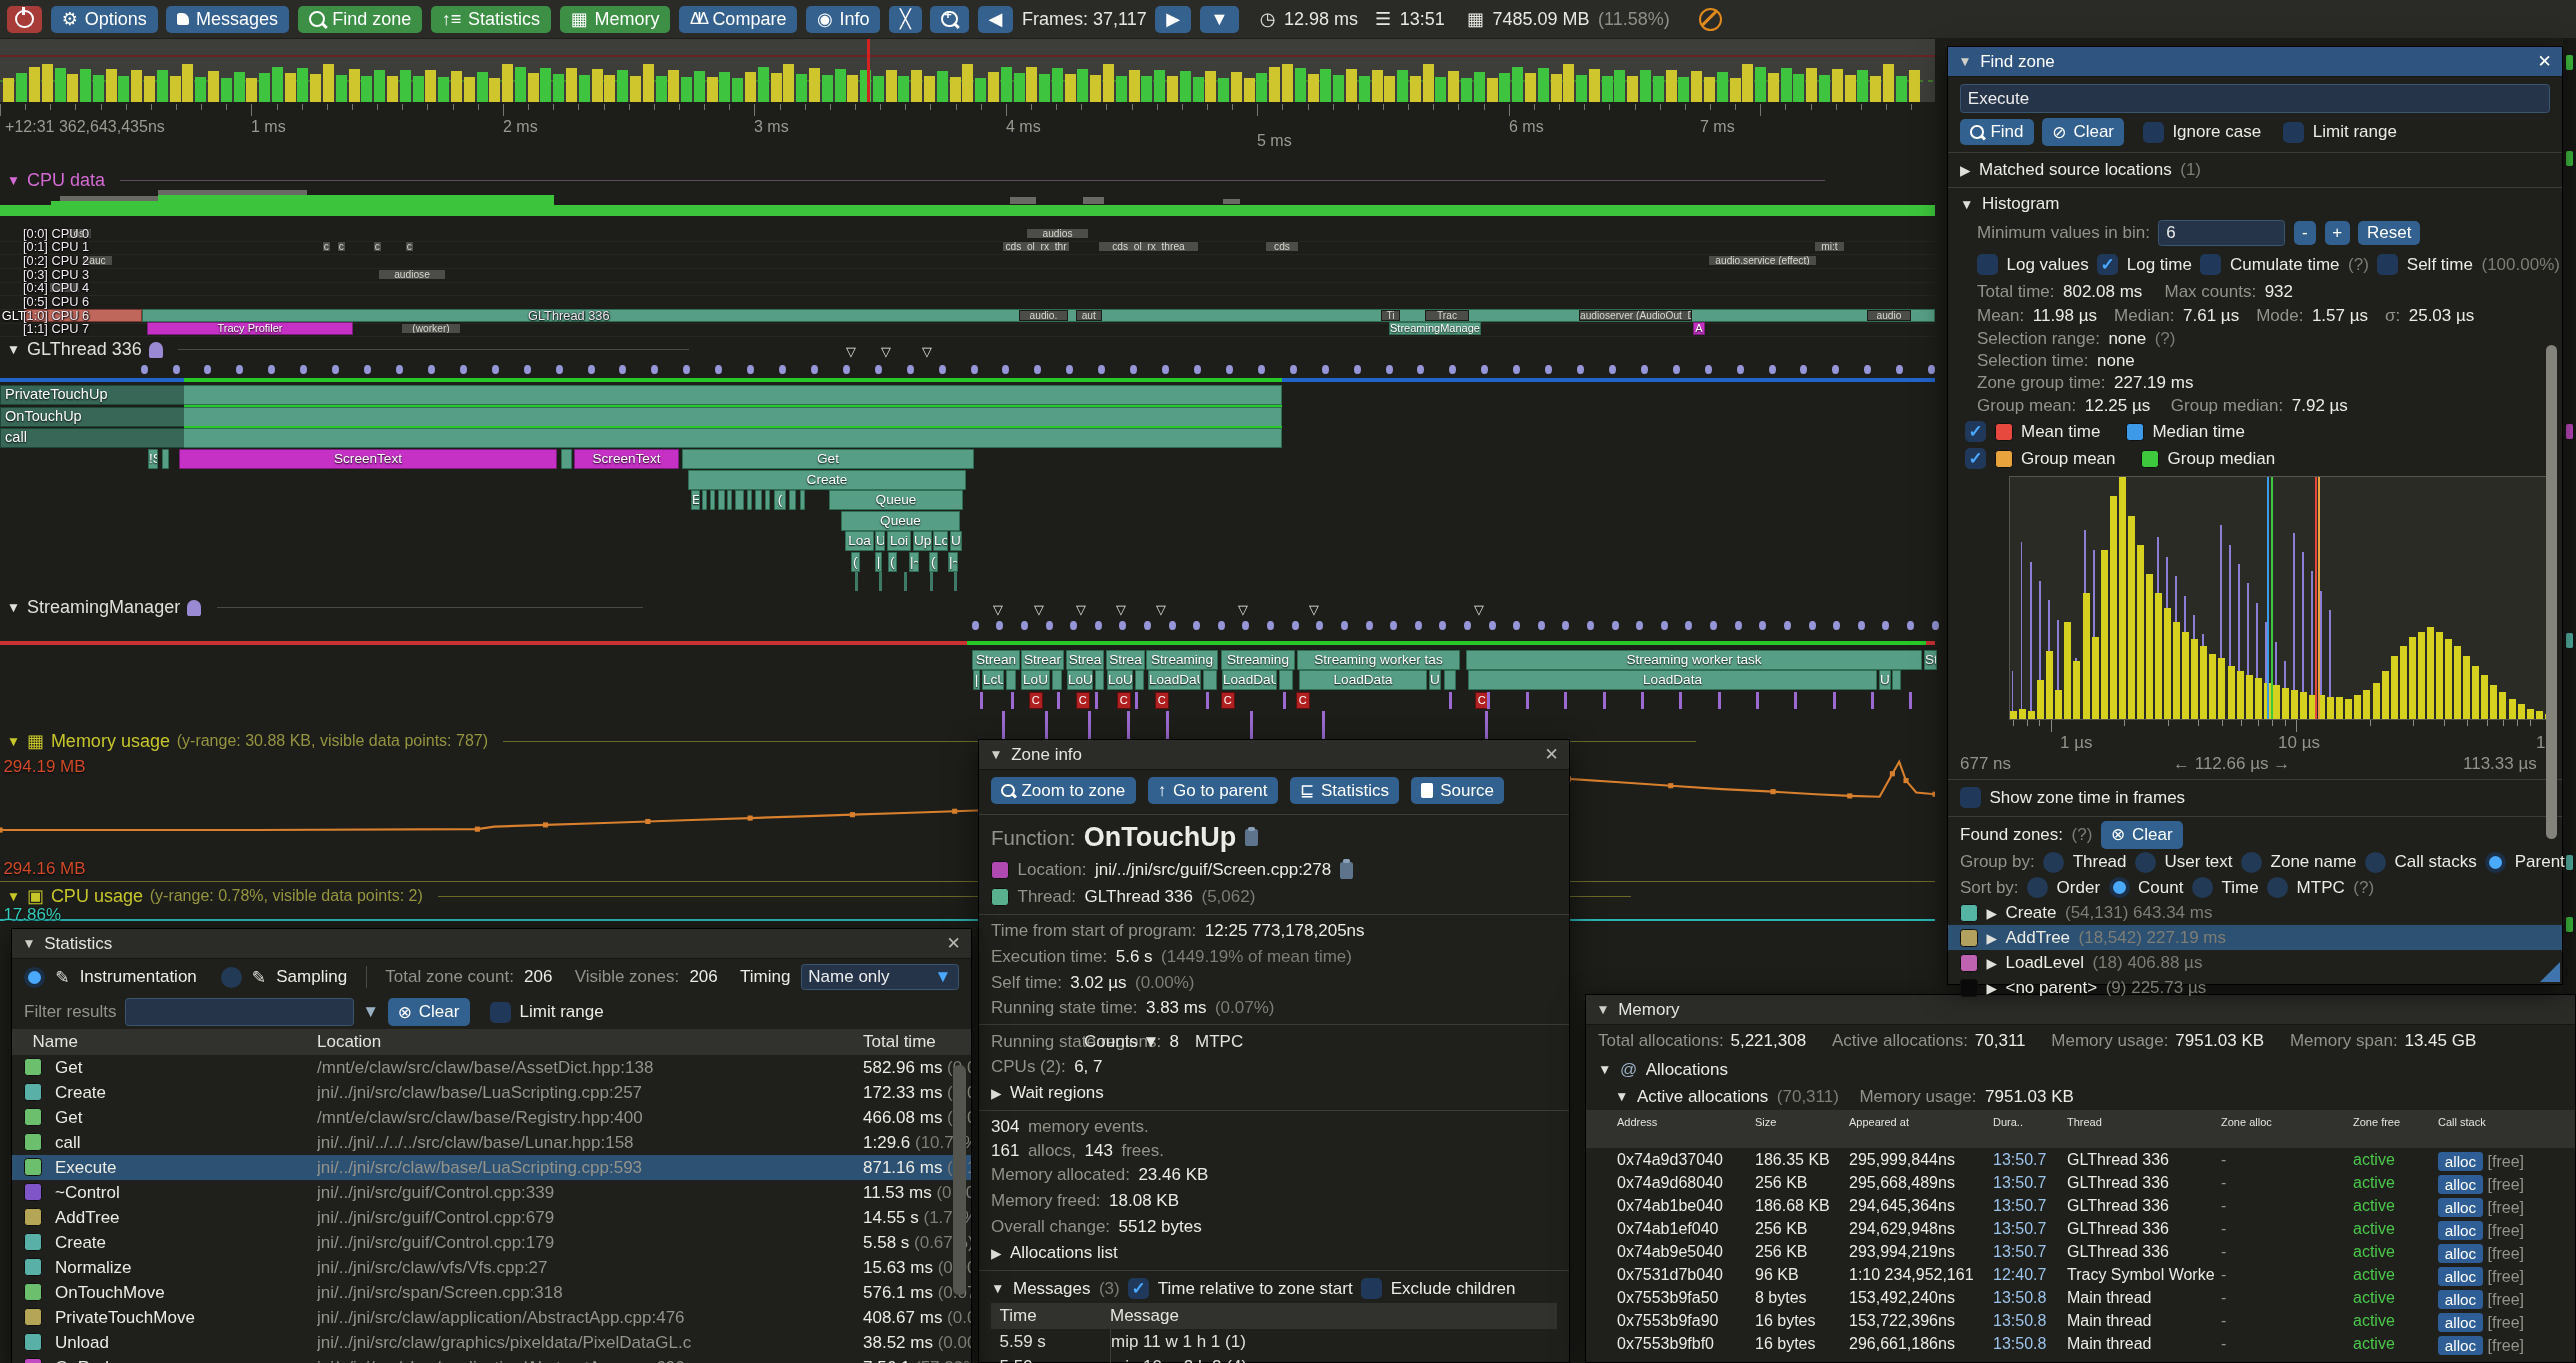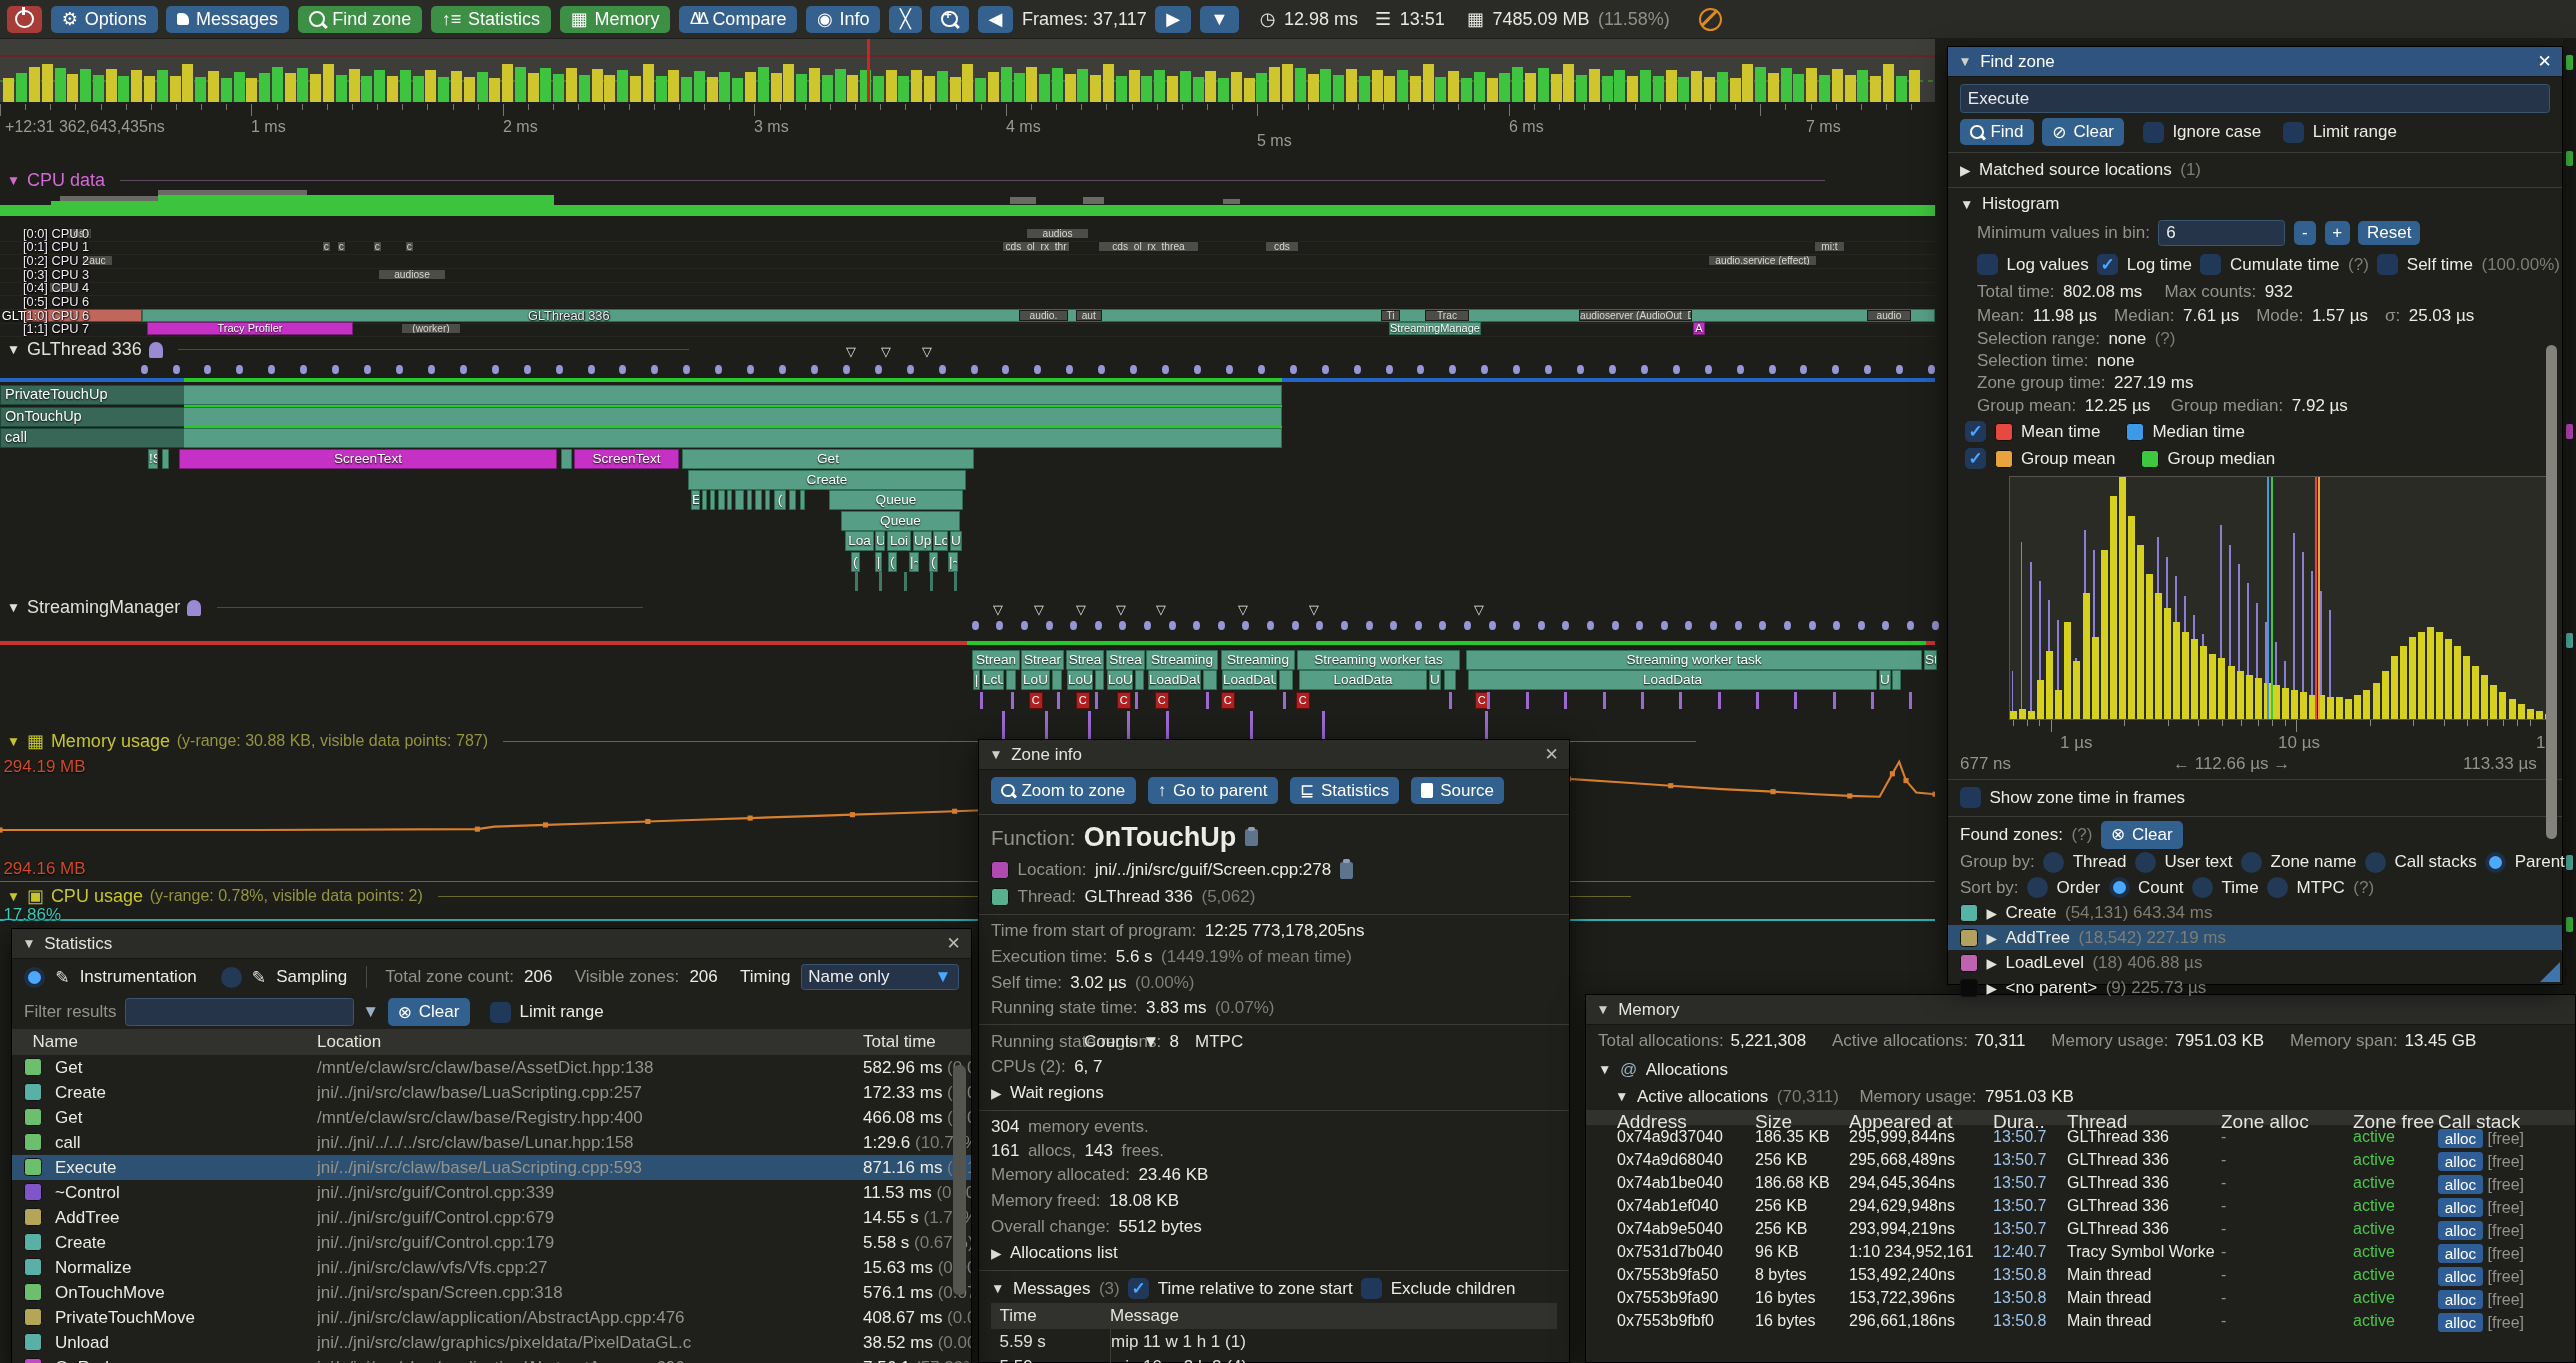--- a/index.html
+++ b/index.html
@@ -409,21 +409,21 @@
         <div class="tick" style="left: 1911px; height: 6px;"></div>
       </div>
     <span class="rlabel" style="left:5.1px">+12:31 362,643,435ns</span>
     <div id="rulerlabels">
         <span class="rlabel" style="left: 251px; top: 13.6px; position: absolute;">1 ms</span>
         <span class="rlabel" style="left: 503px; top: 13.6px; position: absolute;">2 ms</span>
         <span class="rlabel" style="left: 754px; top: 13.6px; position: absolute;">3 ms</span>
         <span class="rlabel" style="left: 1006px; top: 13.6px; position: absolute;">4 ms</span>
         <span class="rlabel" style="left: 1257px; top: 28px; position: absolute;">5 ms</span>
         <span class="rlabel" style="left: 1509px; top: 13.6px; position: absolute;">6 ms</span>
-        <span class="rlabel" style="left: 1806px; top: 13.6px; position: absolute;">7 ms</span>
+        <span class="rlabel" style="left: 1700px; top: 13.6px; position: absolute;">7 ms</span>
       </div>
   </div>
 
 
   <div class="sechead pinkhead" style="left:6.8px;top:170px">
     <span class="tri">▼</span>
     <span>CPU data</span>
       <div class="hl"></div>
   </div>
   <div id="cpumini" class="abs" style="left:0;top:194px;width:1935px;height:32px">
@@ -1066,21 +1066,21 @@
       <span style="color:#9ab0c4">@</span>
       <span class="val">Allocations</span>
     </div>
     <div class="wrow" style="height:27px;padding-left:29px">
       <span class="tri">▼</span>
       <span class="val">Active allocations</span>
       <span class="hint">(70,311)</span>
       <span class="lab" style="margin-left:12px">Memory usage:</span>
       <span class="val">7951.03 KB</span>
     </div>
-    <div class="thead" style="height:15px;font-size:19px">
+    <div class="thead" style="height:38px;font-size:11px">
       <span class="cell" style="left:31px;line-height:24px">Address</span>
       <span class="cell" style="left:169px;line-height:24px">Size</span>
       <span class="cell" style="left:263px;line-height:24px">Appeared at</span>
       <span class="cell" style="left:407px;line-height:24px">Dura..</span>
       <span class="cell" style="left:481px;line-height:24px">Thread</span>
       <span class="cell" style="left:635px;line-height:24px">Zone alloc</span>
       <span class="cell" style="left:767px;line-height:24px">Zone free</span>
       <span class="cell" style="left:852px;line-height:24px">Call stack</span>
     </div>
     <div id="mw-rows" style="position:relative;overflow:hidden;height:210px">

